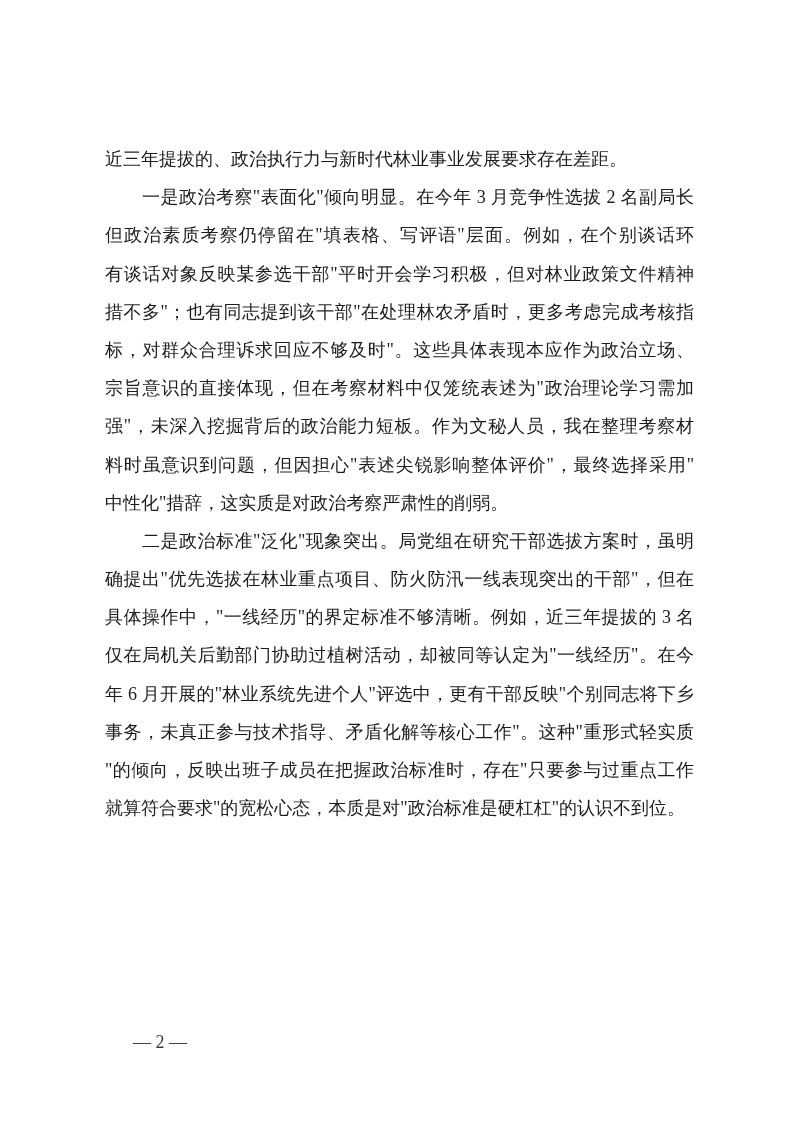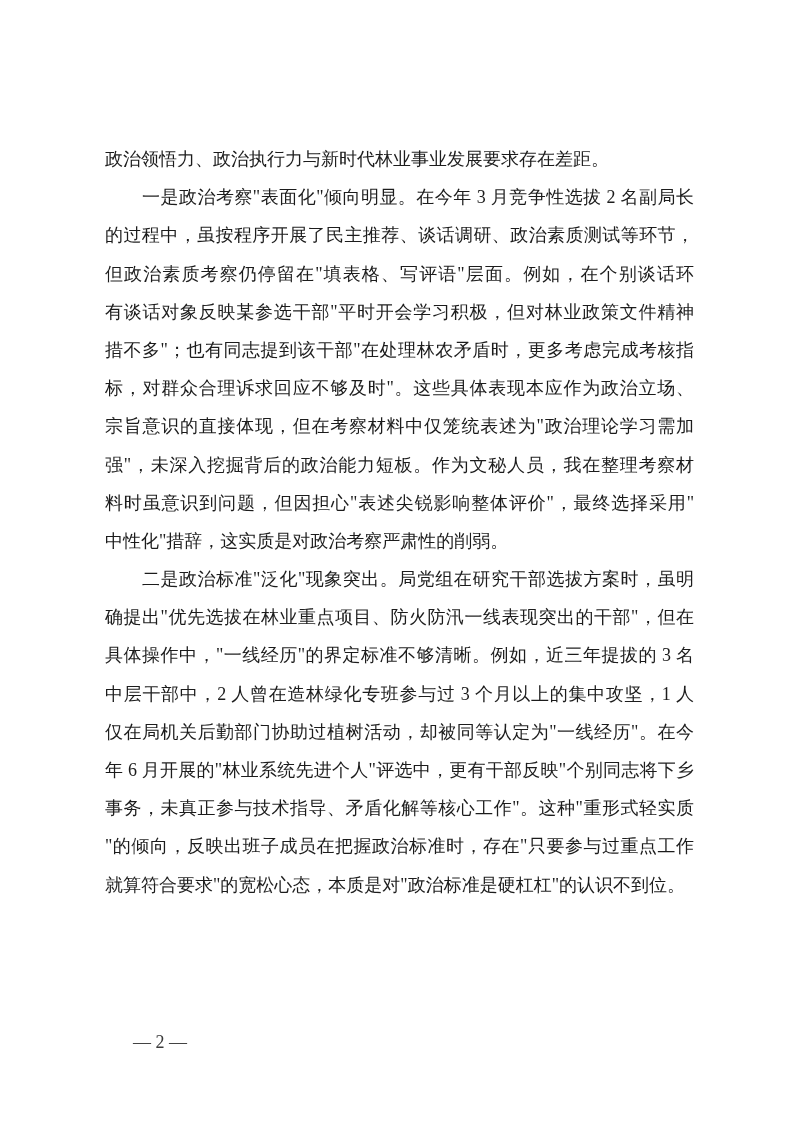--- a/index.html
+++ b/index.html
@@ -47,39 +47,37 @@
     line-height: 22px;
     color: #3a3a3a;
   }
 </style>
 </head>
 <body>
 
 <div class="page">
   <div class="content">
       <div class="paragraph">
-        <div class="line">政治领悟力、政治执行力与新时代林业事业发展要求存在差距。</div>
+        <div class="line">近三年提拔的、政治执行力与新时代林业事业发展要求存在差距。</div>
       </div>
       <div class="paragraph">
         <div class="line justify indent">一是政治考察"表面化"倾向明显。在今年 3 月竞争性选拔 2 名副局长</div>
-        <div class="line justify">的过程中，虽按程序开展了民主推荐、谈话调研、政治素质测试等环节，</div>
         <div class="line justify">但政治素质考察仍停留在"填表格、写评语"层面。例如，在个别谈话环节，</div>
         <div class="line justify">有谈话对象反映某参选干部"平时开会学习积极，但对林业政策文件精神</div>
         <div class="line justify">措不多"；也有同志提到该干部"在处理林农矛盾时，更多考虑完成考核指</div>
         <div class="line justify">标，对群众合理诉求回应不够及时"。这些具体表现本应作为政治立场、</div>
         <div class="line justify">宗旨意识的直接体现，但在考察材料中仅笼统表述为"政治理论学习需加</div>
         <div class="line justify">强"，未深入挖掘背后的政治能力短板。作为文秘人员，我在整理考察材</div>
         <div class="line justify">料时虽意识到问题，但因担心"表述尖锐影响整体评价"，最终选择采用"</div>
         <div class="line">中性化"措辞，这实质是对政治考察严肃性的削弱。</div>
       </div>
       <div class="paragraph">
         <div class="line justify indent">二是政治标准"泛化"现象突出。局党组在研究干部选拔方案时，虽明</div>
         <div class="line justify">确提出"优先选拔在林业重点项目、防火防汛一线表现突出的干部"，但在</div>
         <div class="line justify">具体操作中，"一线经历"的界定标准不够清晰。例如，近三年提拔的 3 名</div>
-        <div class="line justify">中层干部中，2 人曾在造林绿化专班参与过 3 个月以上的集中攻坚，1 人</div>
         <div class="line justify">仅在局机关后勤部门协助过植树活动，却被同等认定为"一线经历"。在今</div>
         <div class="line justify">年 6 月开展的"林业系统先进个人"评选中，更有干部反映"个别同志将下乡</div>
         <div class="line justify">事务，未真正参与技术指导、矛盾化解等核心工作"。这种"重形式轻实质</div>
         <div class="line justify">"的倾向，反映出班子成员在把握政治标准时，存在"只要参与过重点工作</div>
         <div class="line">就算符合要求"的宽松心态，本质是对"政治标准是硬杠杠"的认识不到位。</div>
       </div>
     </div>
   <div class="footer">
     <span>— 2 —</span>
   </div>

